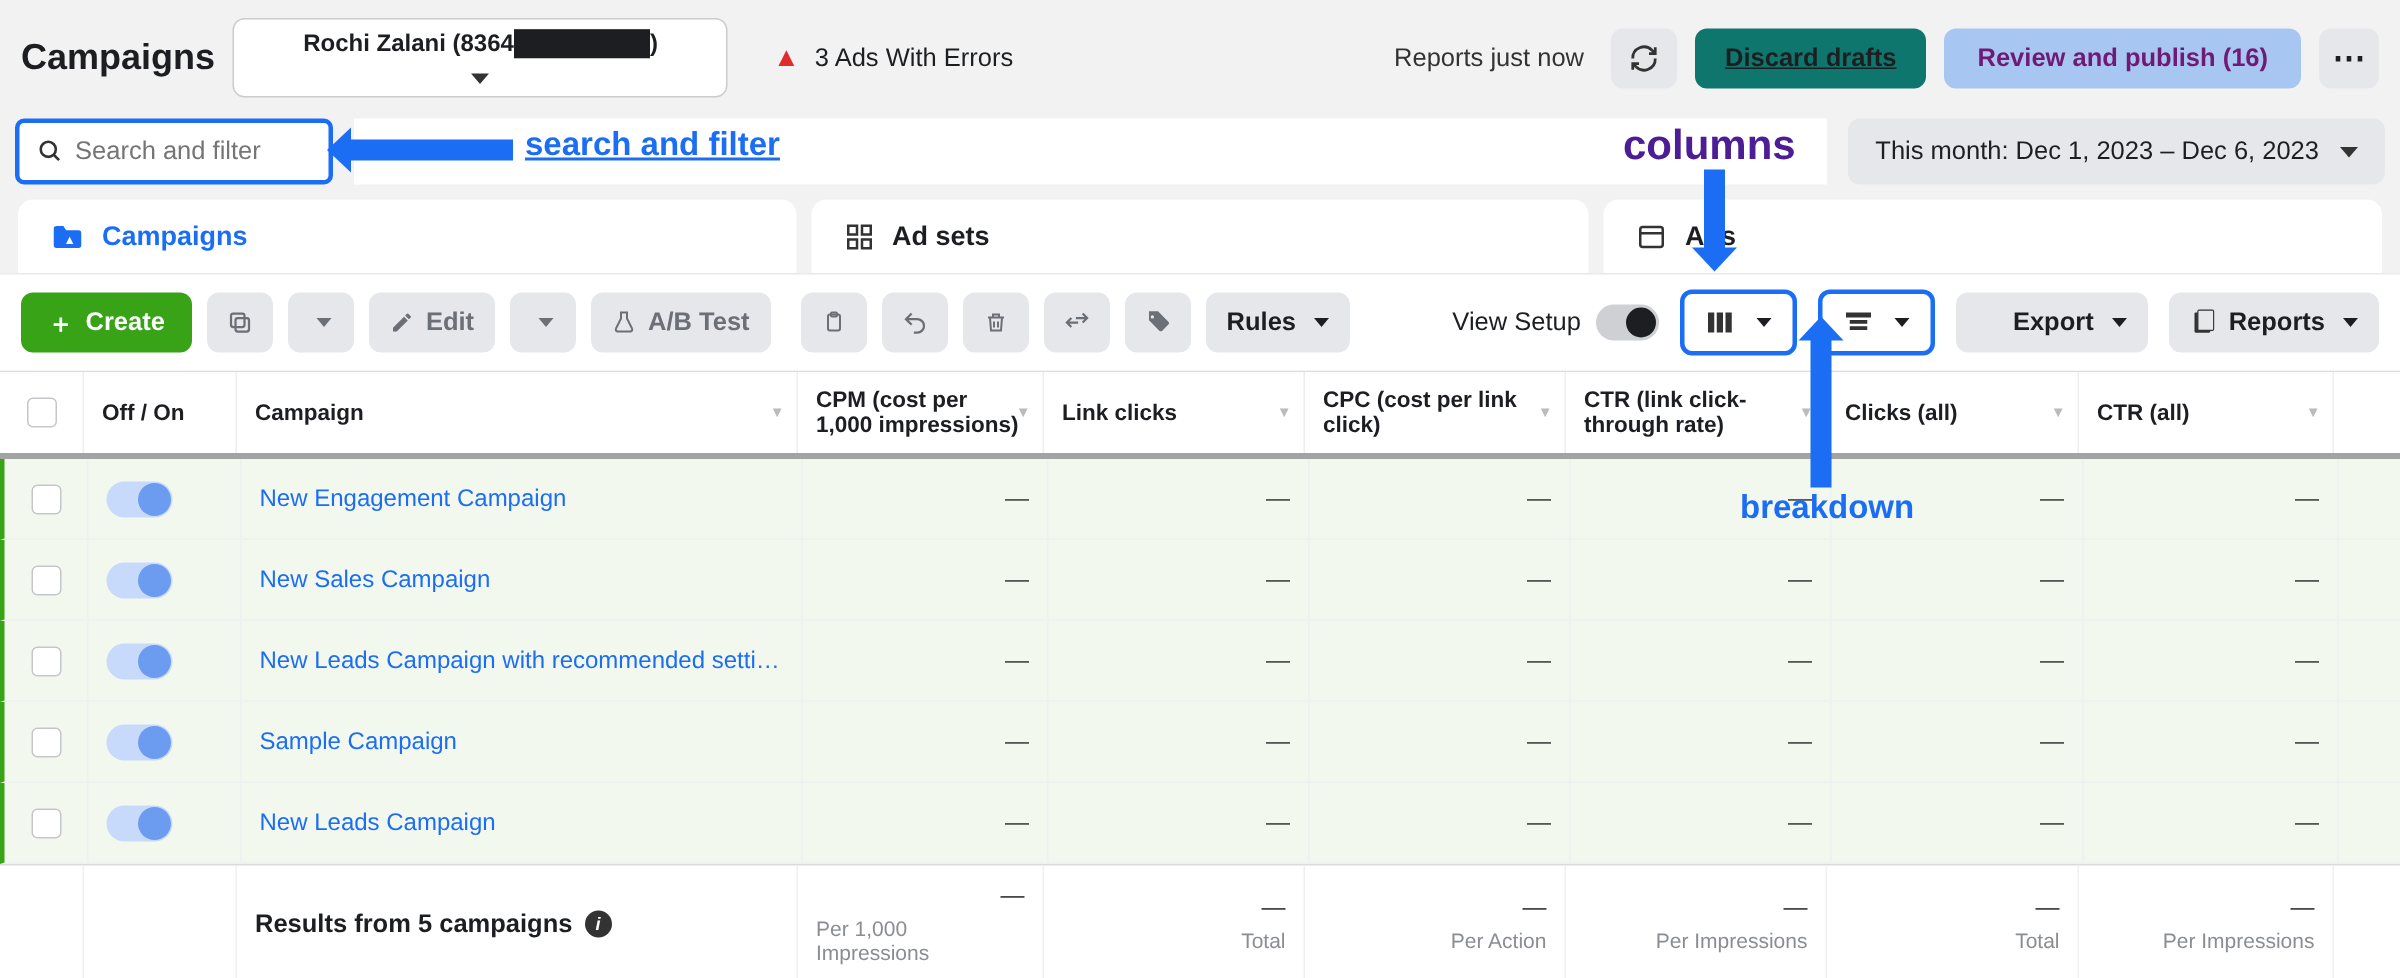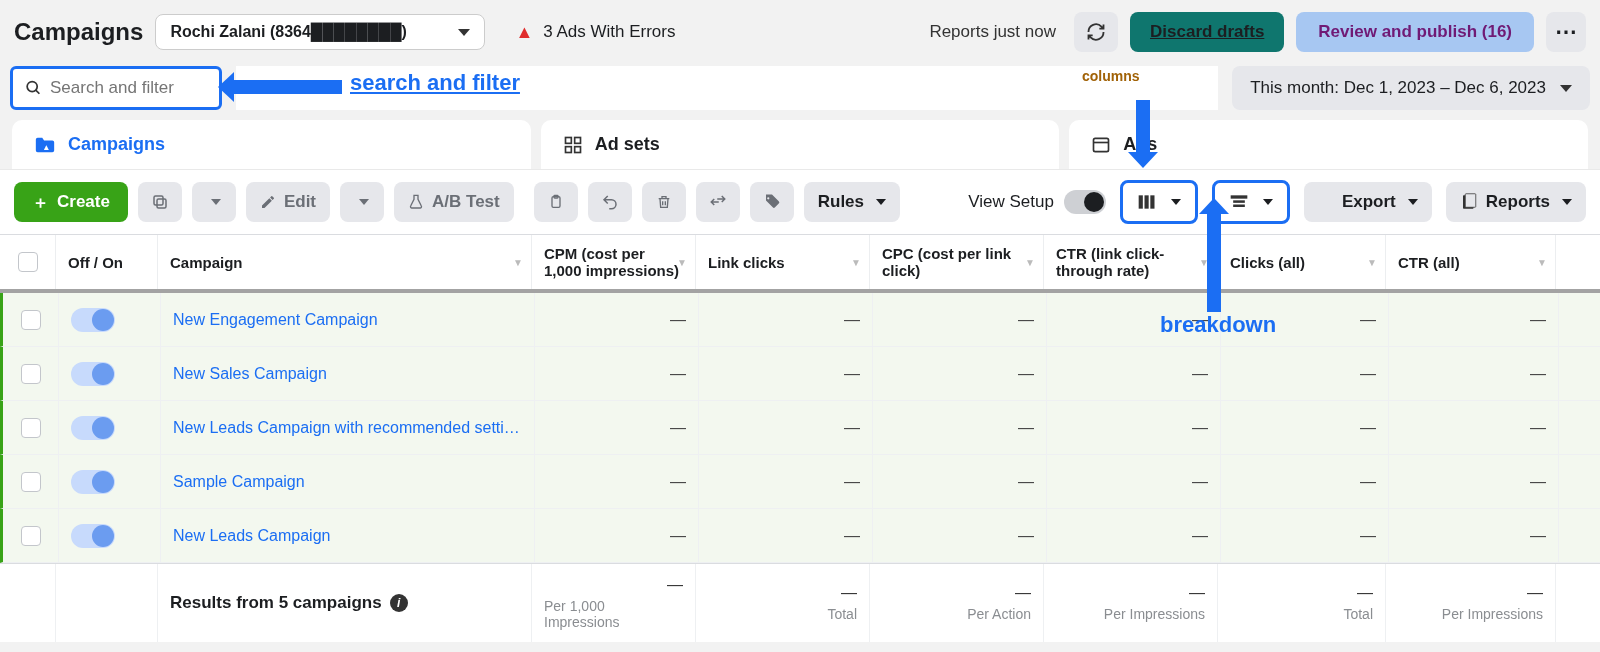--- a/index.html
+++ b/index.html
@@ -1,38 +1,38 @@
 <!DOCTYPE html>
 <html><head>
 <meta charset="utf-8">
 <style>
   * { box-sizing: border-box; margin: 0; padding: 0; font-family: -apple-system, BlinkMacSystemFont, "Segoe UI", Helvetica, Arial, sans-serif; }
   body { background: #f2f2f2; width: 1600px; height: 652px; overflow: hidden; font-size: 14px; color: #1c1e21; }
   .topbar { display: flex; align-items: center; padding: 12px 14px 14px; gap: 12px; }
   .title { font-size: 24px; font-weight: 700; }
-  .acct { background: #fff; border: 1px solid #ccc; border-radius: 8px; padding: 8px 14px; display: flex; align-items: center; gap: 10px; min-width: 330px; justify-content: space-between; font-size: 16px; font-weight: 600; }
+  .acct { background: #fff; border: 1px solid #ccc; border-radius: 8px; padding: 8px 14px; display: flex; align-items: center; gap: 10px; min-width: 330px; justify-content: space-between; font-size: 16px; font-weight: 600; flex-direction: column; }
   .caret-down { width: 0; height: 0; border-left: 6px solid transparent; border-right: 6px solid transparent; border-top: 7px solid #333; }
   .errors { display: flex; align-items: center; gap: 10px; font-size: 17px; font-weight: 500; margin-left: 18px; }
   .tri-warn { color: #e02c2c; font-size: 18px; }
   .spacer { flex: 1; }
   .updated { font-size: 17px; color: #333; margin-right: 6px; }
   .iconbtn, .greybtn, .primarybtn, .more { height: 40px; border-radius: 8px; display: inline-flex; align-items: center; justify-content: center; font-size: 17px; font-weight: 600; cursor: pointer; }
   .iconbtn { background: #e6e7eb; width: 44px; }
   .greybtn { background: #0f766e; padding: 0 20px; color: #1c1e21; text-decoration: underline; }
   .primarybtn { background: #a7c7f2; color: #701a75; padding: 0 22px; }
   .more { background: #e6e7eb; width: 40px; font-size: 22px; font-weight: bold; }
   .row2 { display: flex; align-items: stretch; padding: 0 10px 10px; gap: 14px; position: relative; }
   .searchwrap { border: 3px solid #1b6ef3; border-radius: 6px; display: flex; align-items: center; padding: 0 12px; height: 44px; width: 212px; background: #fff; }
   .searchwrap input { border: none; outline: none; font-size: 17px; width: 100%; color: #666; }
   .search-area-bg { background: #fff; flex: 1; border-radius: 0; height: 44px; }
   .daterange { background: #e6e7eb; border-radius: 8px; padding: 0 18px; display: flex; align-items: center; gap: 14px; font-size: 17px; white-space: nowrap; height: 44px; }
   .anno-searchfilter { position: absolute; left: 350px; top: 4px; font-size: 22px; font-weight: 700; color: #1b6ef3; text-decoration: underline; pointer-events: none; }
   .anno-arrow-left { position: absolute; left: 232px; top: 14px; width: 110px; height: 14px; background: #1b6ef3; pointer-events: none; }
   .anno-arrow-left::before { content: ""; position: absolute; left: -14px; top: -8px; border-right: 16px solid #1b6ef3; border-top: 15px solid transparent; border-bottom: 15px solid transparent; }
-  .anno-columns { position: absolute; left: 1082px; top: 2px; font-size: 14px; font-weight: 700; color: #a16207; pointer-events: none; }
+  .anno-columns { position: absolute; left: 1082px; top: 2px; font-size: 28px; font-weight: 700; color: #4c1d95; pointer-events: none; }
   .tabs { display: flex; gap: 10px; padding: 0 12px; position: relative; }
   .tab { background: #fff; flex: 1; border-radius: 10px 10px 0 0; padding: 14px 22px; display: flex; align-items: center; gap: 12px; font-size: 18px; font-weight: 700; color: #1c1e21; cursor: pointer; }
   .tab.active { color: #1b6ef3; }
   .tab-icon { display: inline-flex; }
   .anno-col-arrow { position: absolute; left: 1136px; top: -20px; width: 14px; height: 54px; background: #1b6ef3; pointer-events: none; }
   .anno-col-arrow::after { content: ""; position: absolute; left: -8px; bottom: -14px; border-top: 16px solid #1b6ef3; border-left: 15px solid transparent; border-right: 15px solid transparent; }
   .toolbar { background: #fff; display: flex; align-items: center; padding: 10px 14px; gap: 10px; margin: 0; position: relative; border-top: 1px solid #e9e9e9;}
   .toolbar .left { display: flex; align-items: center; gap: 10px; }
   .tbtn { height: 40px; border-radius: 8px; display: inline-flex; align-items: center; justify-content: center; gap: 8px; font-size: 17px; font-weight: 600; padding: 0 14px; background: #e6e7eb; color: #6b6f76; cursor: pointer; }
   .tbtn.enabled { color: #1c1e21; }

